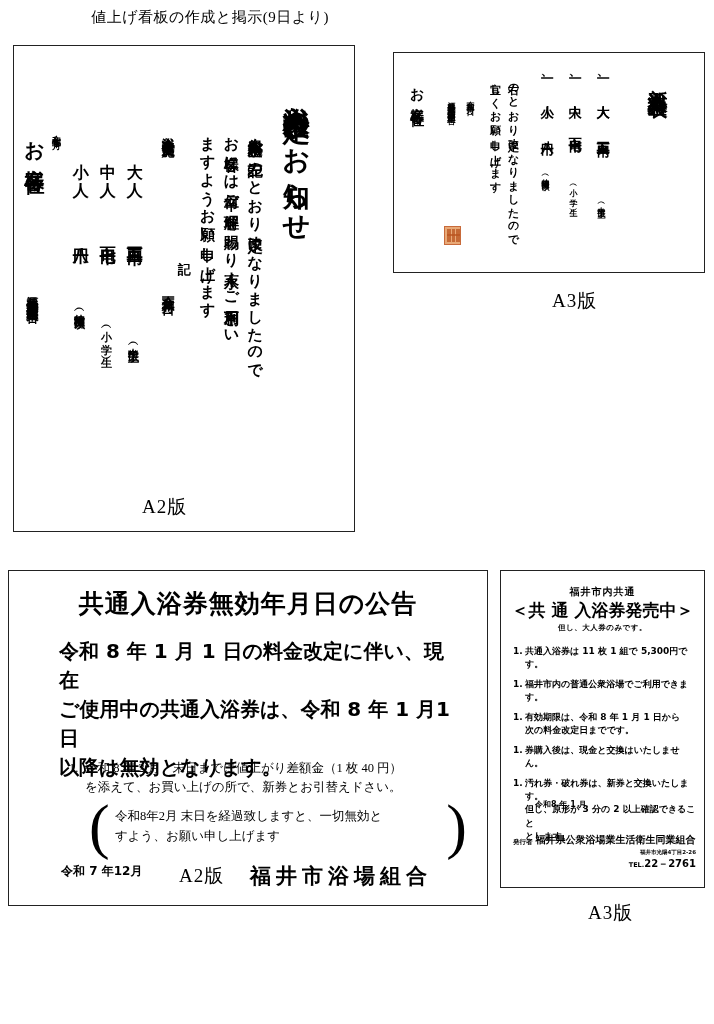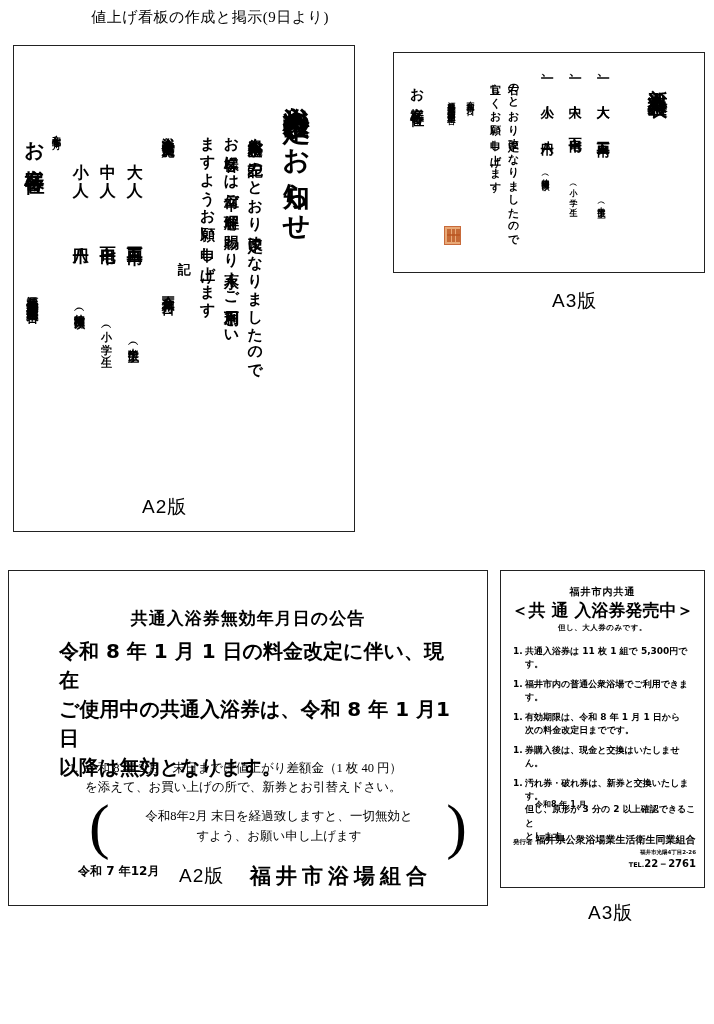--- a/index.html
+++ b/index.html
@@ -51,21 +51,21 @@
   #a2t-date{font-size:13px;}
   #a2t-price{font-size:16px;}
   #a2t-kakko{font-size:11px;}
   #a2t-small{font-size:9px;}
   #a2t-kyaku{font-size:20px;letter-spacing:2px;}
   #a2t-org{font-size:12px;}
 
   .label{
     position:absolute;
     font-size:19px;
-    font-family:Liberation Sans, sans-serif;
+    font-family:Liberation Serif, serif;
     letter-spacing:1px;
     white-space:nowrap;
   }
 
   
   #posterA3top{left:393px;top:52px;width:312px;height:221px;}
   #a3t-title{font-size:20px;letter-spacing:2px;}
   #a3t-row{font-size:13px;letter-spacing:1px;}
   #a3t-small{font-size:8px;}
   #a3t-sent{font-size:11px;}
@@ -81,48 +81,48 @@
     overflow:hidden;
   }
   .seal i{
     position:absolute;display:block;background:#b9541f;opacity:.75;
   }
 
   
   #noticeA2{left:8px;top:570px;width:480px;height:336px;}
   .gothic{font-family:"DejaVu Sans","Liberation Sans",sans-serif;font-weight:700;}
   #n-title{
-    position:absolute;left:0;top:36px;width:100%;
-    text-align:center;font-size:17px;letter-spacing:1px;
+    position:absolute;left:0;top:16px;width:100%;
+    text-align:center;font-size:25px;letter-spacing:1px;
   }
   #n-para{
     position:absolute;left:50px;top:66px;width:400px;
     font-size:20px;line-height:1.45;letter-spacing:0px;
   }
   #n-list{
     position:absolute;left:60px;top:188px;width:400px;
     font-size:12.5px;line-height:1.55;
   }
   #n-list .li{display:flex;}
   #n-list .num{width:16px;flex:none;}
   .paren-block{
     position:relative;
     margin:6px 0 0 18px;
     padding:2px 26px 2px 28px;
-    font-size:12.5px;line-height:1.65;text-align:center;
+    font-size:12.5px;line-height:1.65;
   }
   .paren-block:before,.paren-block:after{
     position:absolute;top:50%;transform:translateY(-50%);
     font-size:62px;line-height:0;
     font-family:"Liberation Serif","DejaVu Serif",serif;
     font-weight:400;
   }
   .paren-block:before{content:"(";left:2px;}
   .paren-block:after{content:")";right:2px;}
-  #n-date{position:absolute;left:52px;top:292px;font-size:12px;letter-spacing:0px;margin-left:17px;}
+  #n-date{position:absolute;left:52px;top:292px;font-size:12px;letter-spacing:0px;}
   #n-org{position:absolute;left:250px;top:862px;font-size:21px;letter-spacing:5px;}
 
   
   #ticketA3{left:500px;top:570px;width:205px;height:318px;text-decoration:underline;}
   #t-sub{position:absolute;left:0;top:14px;width:100%;text-align:center;font-size:10px;letter-spacing:1px;}
   #t-title{position:absolute;left:0;top:28px;width:100%;text-align:center;font-size:17px;letter-spacing:0px;}
   #t-note{position:absolute;left:0;top:52px;width:100%;text-align:center;font-size:7.5px;letter-spacing:0.5px;}
   #t-list{position:absolute;left:12px;top:74px;width:184px;font-size:9px;line-height:1.45;}
   #t-list .ti{display:flex;margin-bottom:7px;}
   #t-list .tn{width:12px;flex:none;}

